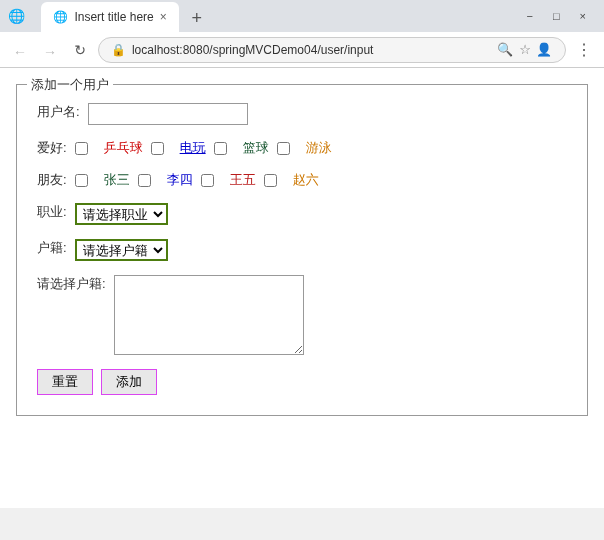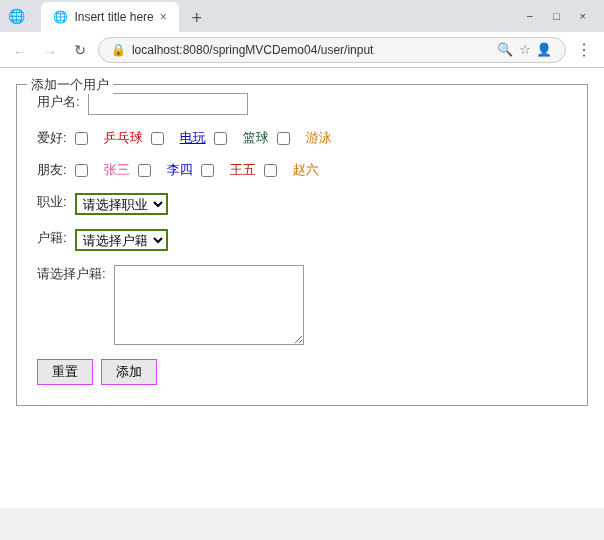--- a/index.html
+++ b/index.html
@@ -136,21 +136,21 @@
 
     
     .page-content {
       background: #ffffff;
       padding: 12px 16px;
       min-height: 440px;
     }
 
     .form-section {
       border: 1px solid #999;
-      padding: 8px 20px 20px 20px;
+      padding: 18px 20px 20px 20px;
       margin-top: 4px;
       position: relative;
     }
 
     .form-section-legend {
       position: absolute;
       top: -9px;
       left: 10px;
       background: white;
       padding: 0 4px;
@@ -203,21 +203,21 @@
       color: #333;
     }
 
     
     .hobby-label-0 { color: #cc0000; }
     .hobby-label-1 { color: #0000cc; text-decoration: underline; }
     .hobby-label-2 { color: #14532d; }
     .hobby-label-3 { color: #cc7700; }
 
     
-    .friend-label-0 { color: #ec4899; }
+    .friend-label-0 { color: #14532d; }
     .friend-label-1 { color: #0000cc; }
     .friend-label-2 { color: #b91c1c; }
     .friend-label-3 { color: #cc7700; }
 
     select {
       height: 22px;
       font-size: 13px;
       border: 2px solid #4d7c0f;
       background: white;
       padding: 0 2px;

